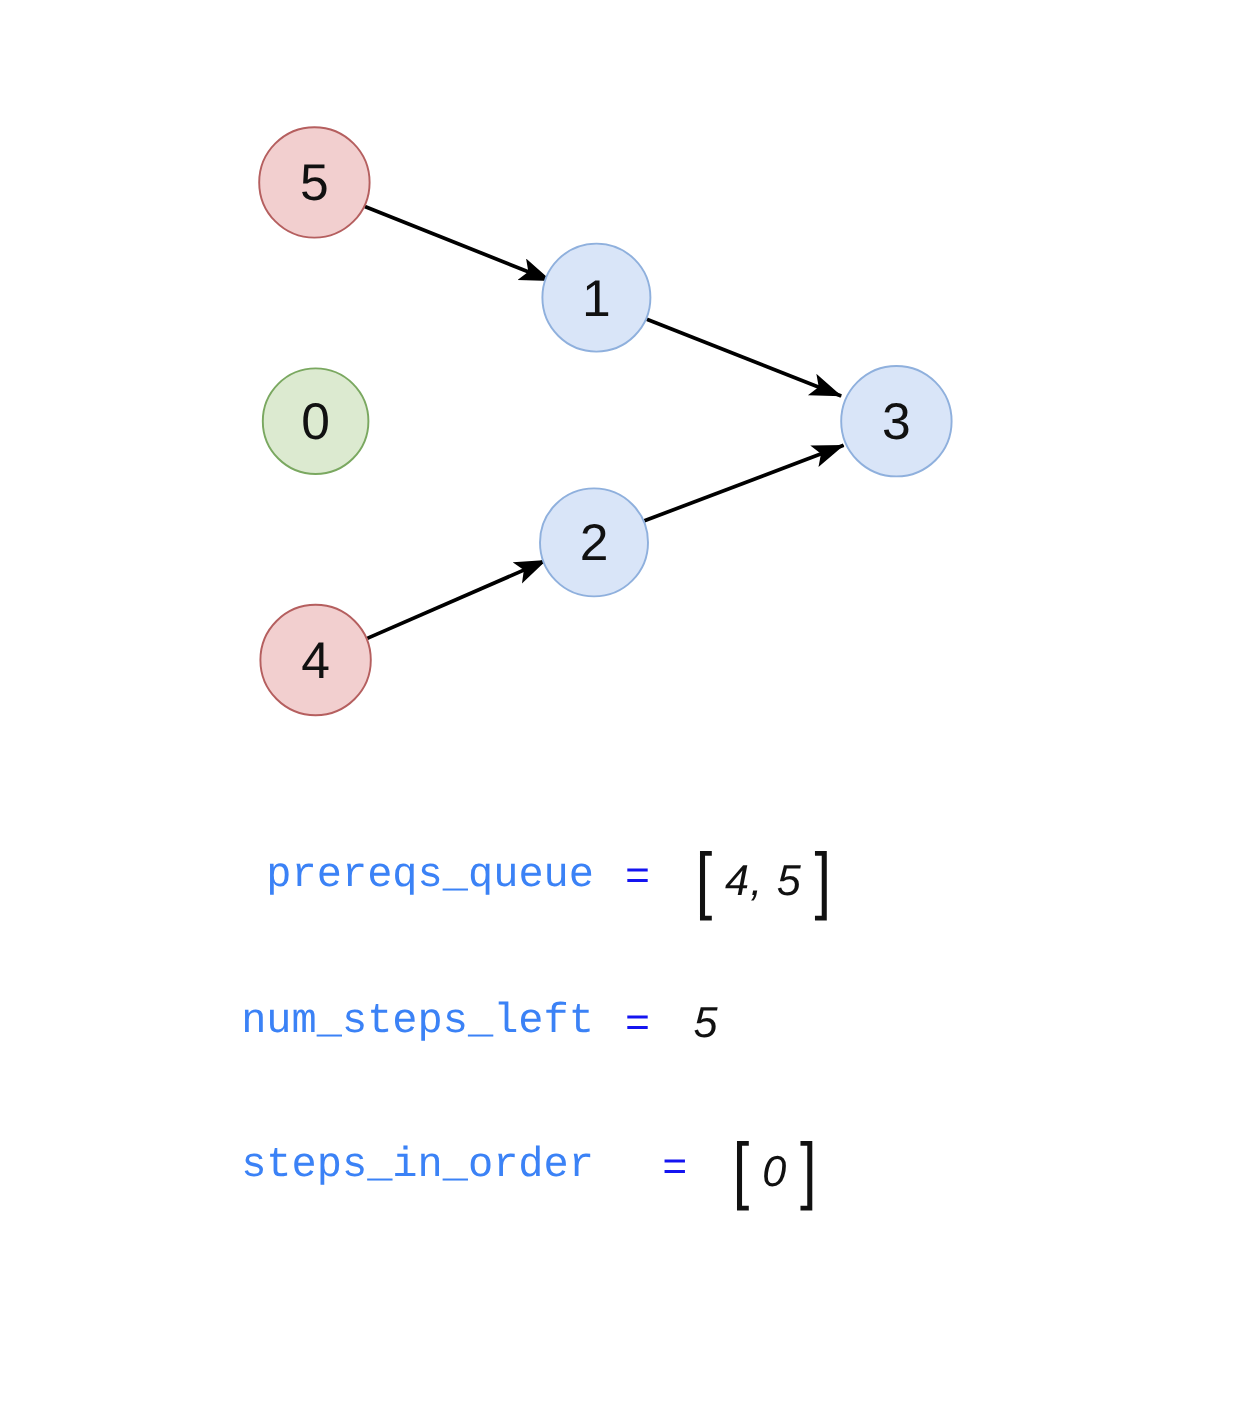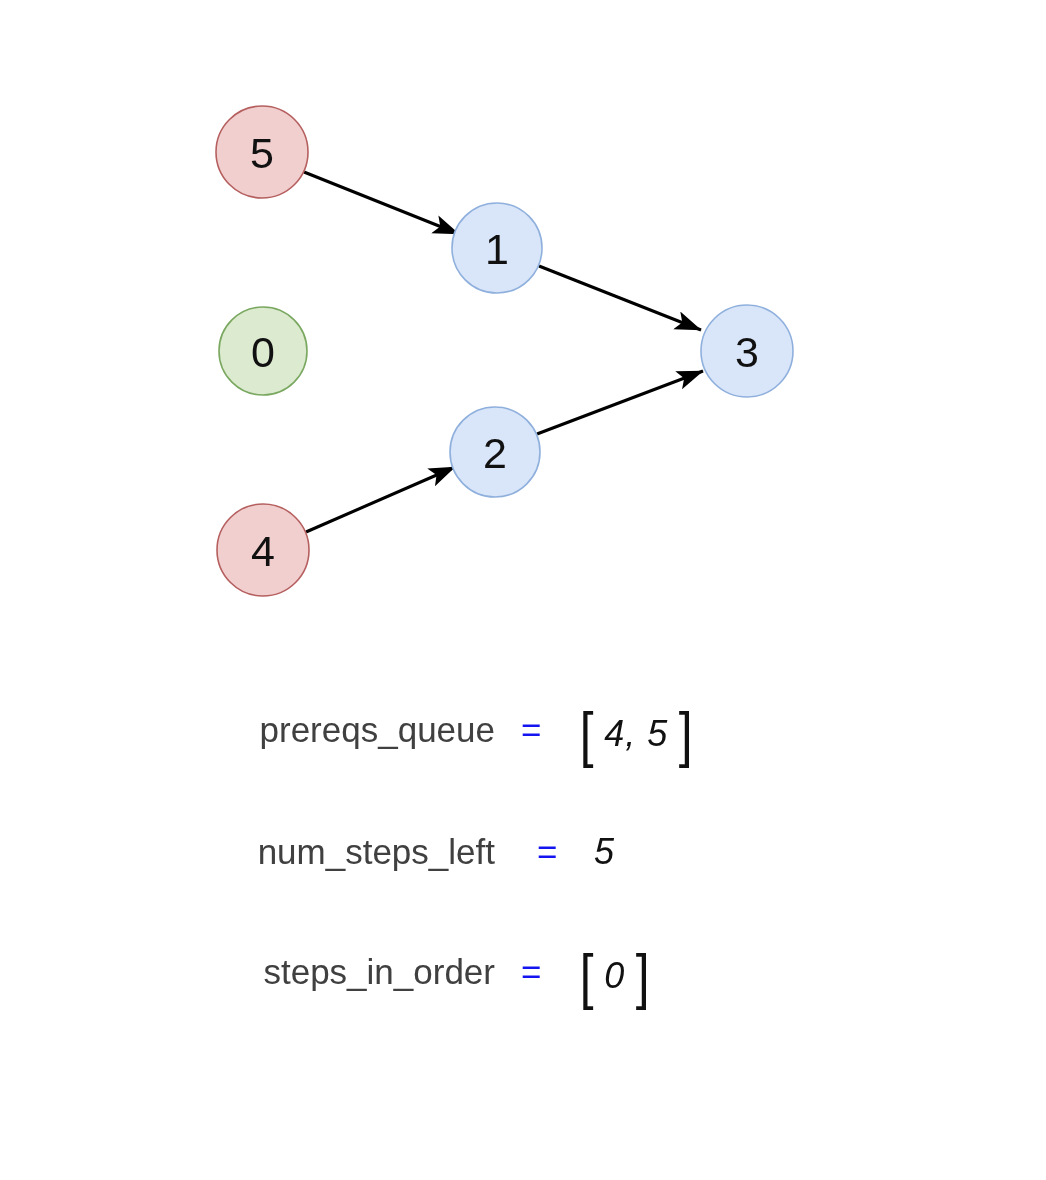--- a/index.html
+++ b/index.html
@@ -55,23 +55,23 @@
     width: 1046px;
   }
   .var-row {
     position: relative;
     height: 122px;
   }
   .var-label {
     position: absolute;
     right: 551px;      
     white-space: nowrap;
-    font-family: Liberation Sans, sans-serif;
+    font-family: Liberation Mono, monospace;
     font-size: 35px;
-    color: #404040;
+    color: #3b82f6;
     line-height: 1;
   }
   .var-eq {
     position: absolute;
     left: 521px;
     font-family: "Liberation Sans", sans-serif;
     font-size: 35px;
     color: #1414f0;
     line-height: 1;
   }
@@ -96,21 +96,21 @@
   }
   .bracket-l { margin-right: 9px; }
   .bracket-r { margin-left: 9px; }
   .val-items {
     display: inline-block;
     letter-spacing: 1px;
     font-style: italic;
   }
   .row1 { top: 22px; }
   .row2 { top: 144px; }
-  .row3 { top: 264px; }
+  .row3 { top: 264px; margin-left: 31px; }
 </style>
 </head>
 <body>
 
 <div id="canvas">
 
   <svg class="graph-svg" viewBox="0 0 1046 660">
     <defs>
       <marker id="arrowhead" markerWidth="9" markerHeight="9" refX="8.4" refY="3.1" orient="auto" markerUnits="strokeWidth">
         <path d="M0,0 L8.6,3.1 L0,6.2 L1.9,3.1 Z" fill="#000000"></path>
@@ -157,21 +157,21 @@
     <div class="var-row row1" style="position:absolute; top:22px; left:0; right:0;">
       <span class="var-label">prereqs_queue</span>
       <span class="var-eq">=</span>
       <span class="var-value">
         <span class="bracket bracket-l">[</span>
         <span class="val-items">4, 5</span>
         <span class="bracket bracket-r">]</span>
       </span>
     </div>
 
-    <div class="var-row row2" style="position:absolute; top:144px; left:16px; right:0;">
+    <div class="var-row row2" style="position:absolute; top:144px; left:0; right:0;">
       <span class="var-label">num_steps_left</span>
       <span class="var-eq">=</span>
       <span class="var-value">
         <span class="val-items">5</span>
       </span>
     </div>
 
     <div class="var-row row3" style="position:absolute; top:264px; left:0; right:0;">
       <span class="var-label">steps_in_order</span>
       <span class="var-eq">=</span>

